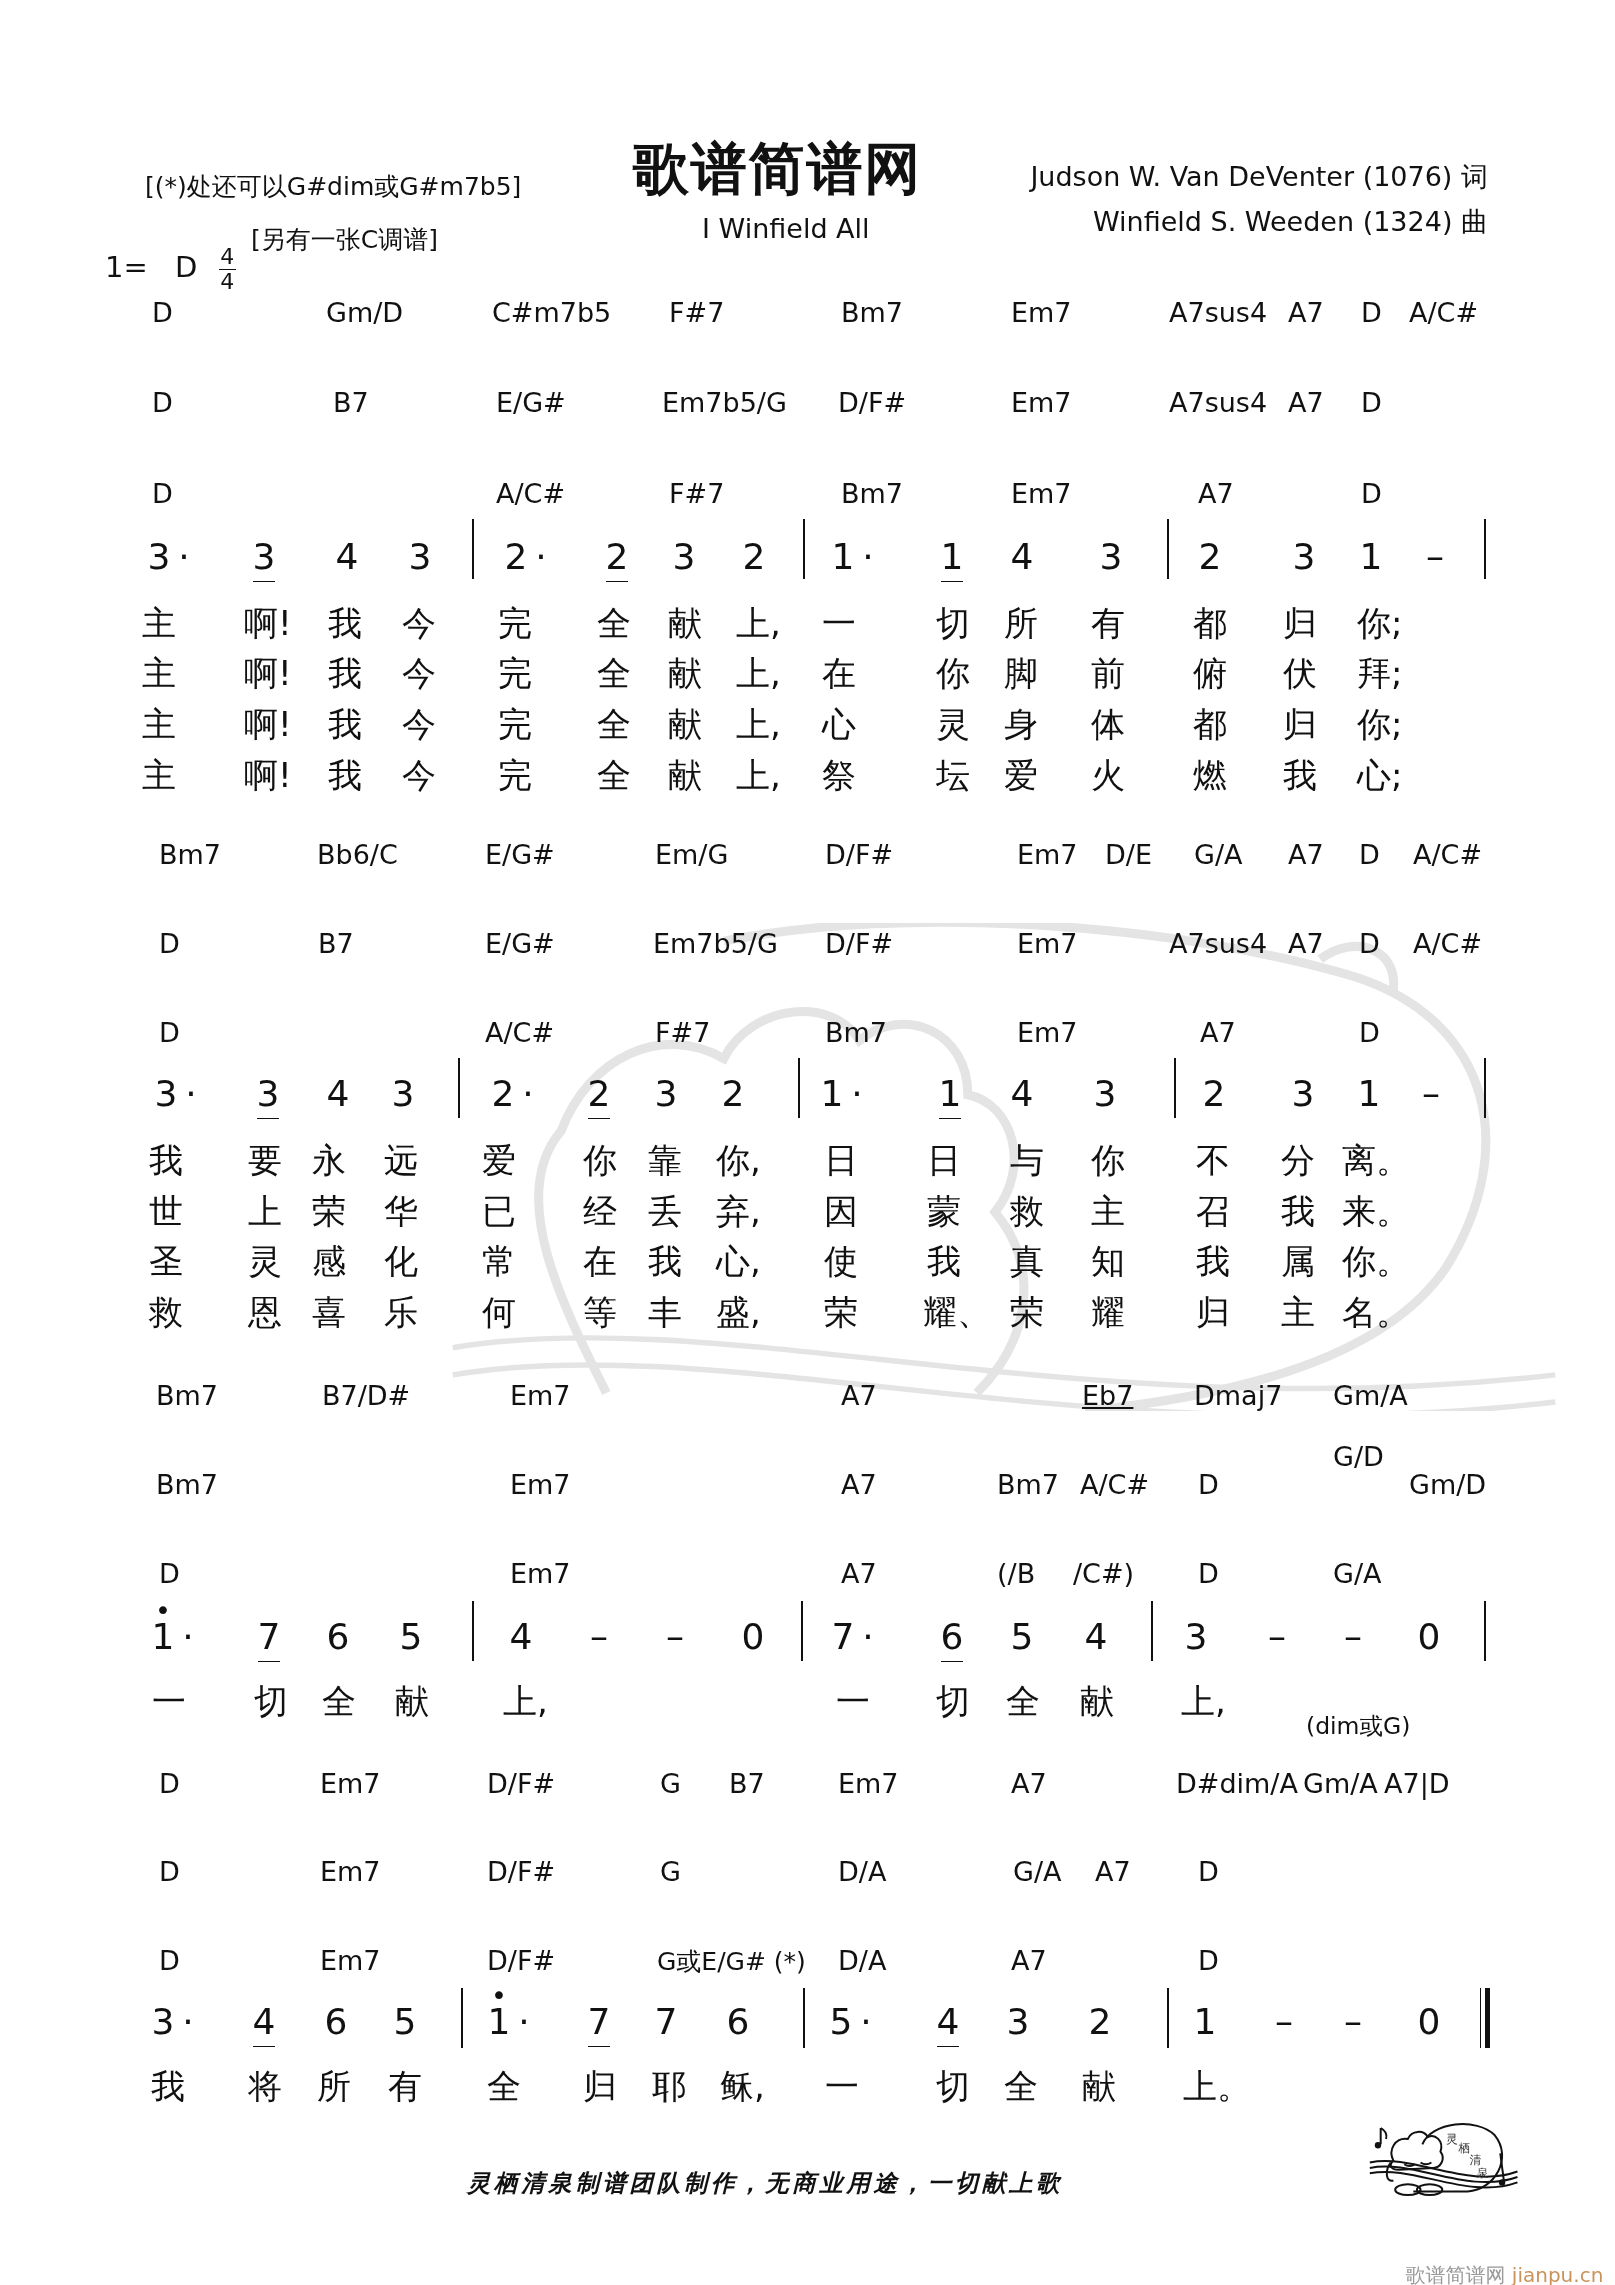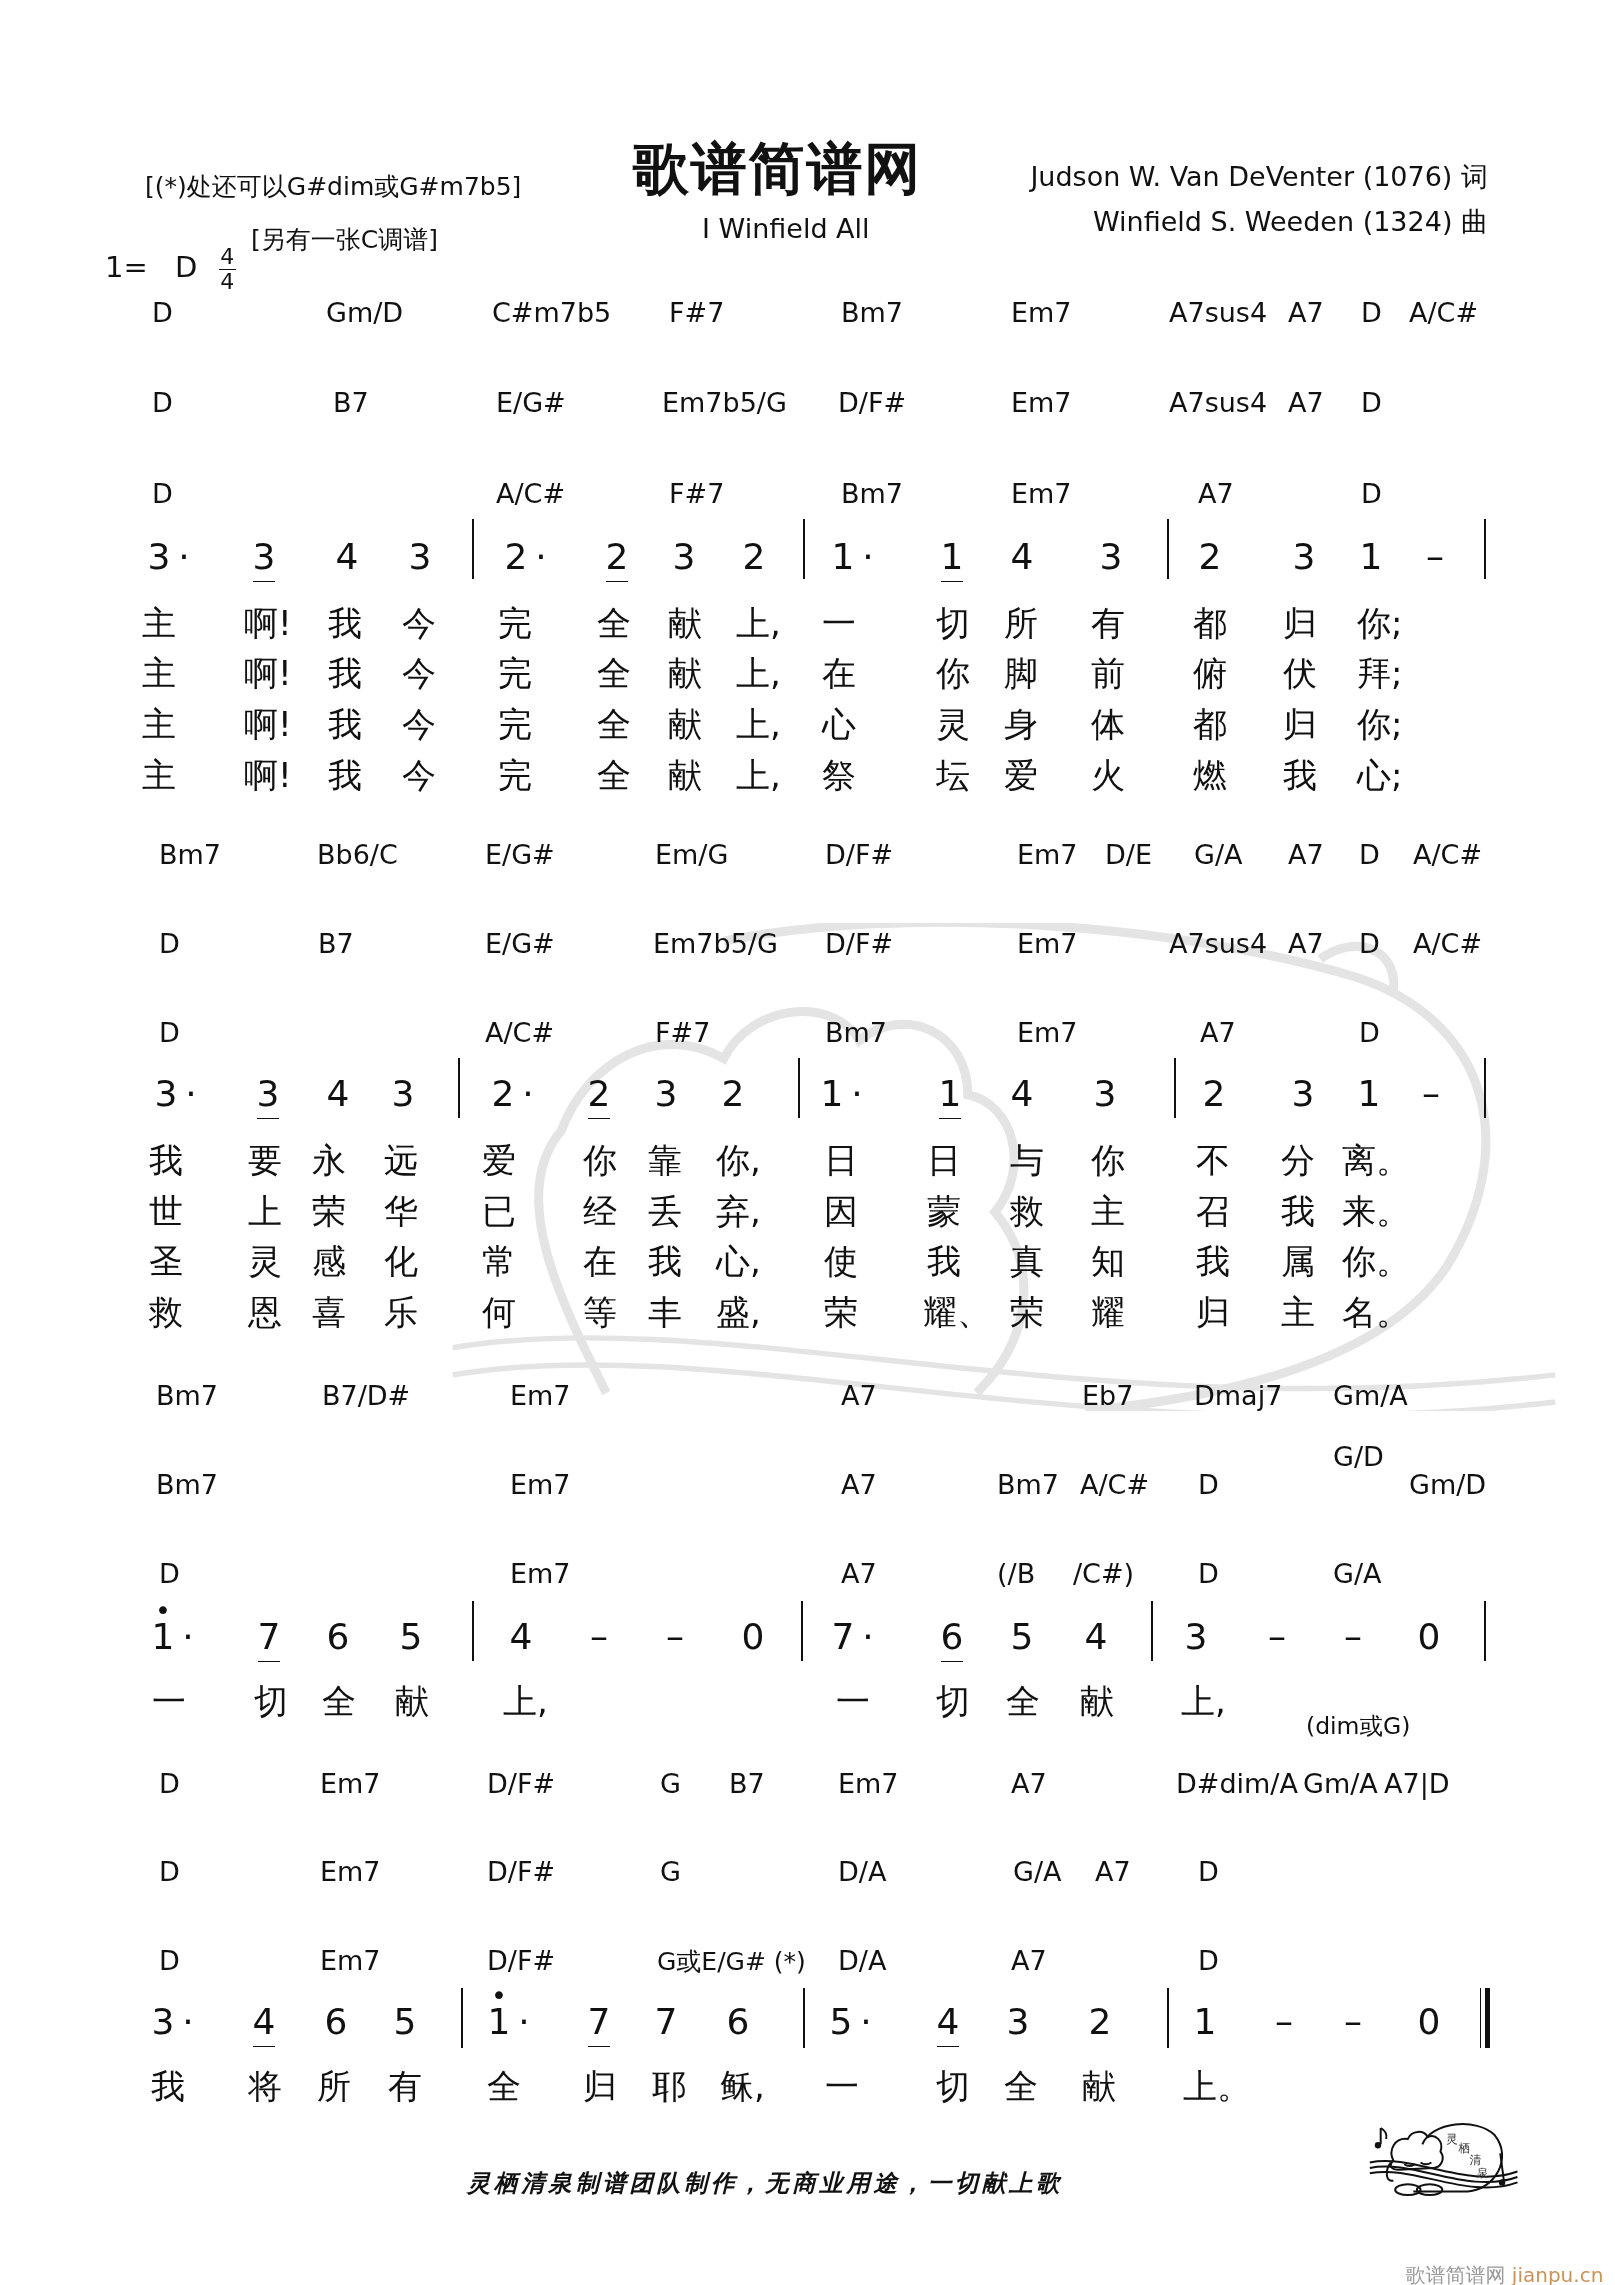--- a/index.html
+++ b/index.html
@@ -317,21 +317,21 @@
     </div>
   </div>
 </div>
 
 <div>
   <div>
     <span class="abs chord" style="left:156px;top:1380px;">Bm7</span>
     <span class="abs chord" style="left:322px;top:1380px;">B7/D#</span>
     <span class="abs chord" style="left:510px;top:1380px;">Em7</span>
     <span class="abs chord" style="left:841px;top:1380px;">A7</span>
-    <span class="abs chord" style="left:1082px;top:1380px;">Eb7</span>
+    <span class="abs chord" style="left:1082px;top:1380px;text-decoration:underline;">Eb7</span>
     <span class="abs chord" style="left:1194px;top:1380px;">Dmaj7</span>
     <span class="abs chord" style="left:1333px;top:1380px;">Gm/A</span>
   </div>
   <div>
     <span class="abs chord" style="left:156px;top:1469px;">Bm7</span>
     <span class="abs chord" style="left:510px;top:1469px;">Em7</span>
     <span class="abs chord" style="left:841px;top:1469px;">A7</span>
     <span class="abs chord" style="left:997px;top:1469px;">Bm7</span>
     <span class="abs chord" style="left:1080px;top:1469px;">A/C#</span>
     <span class="abs chord" style="left:1198px;top:1469px;">D</span>

